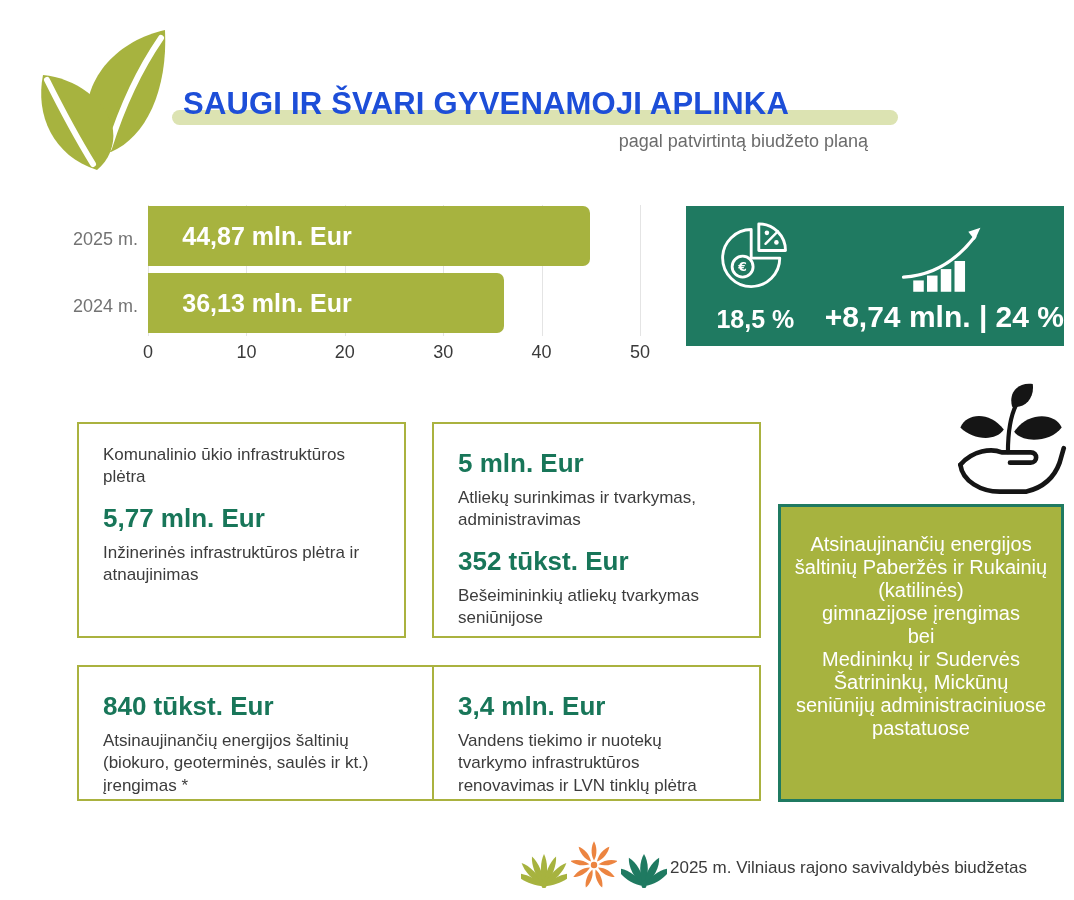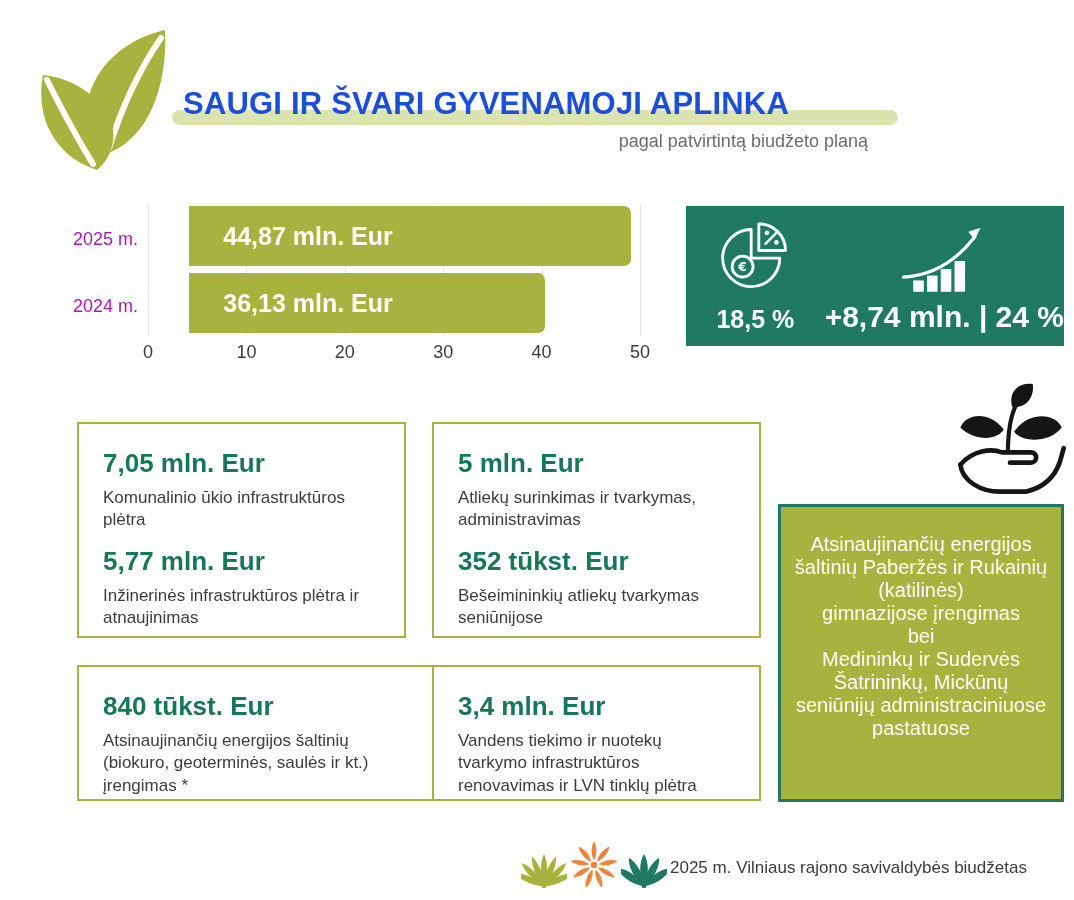--- a/index.html
+++ b/index.html
@@ -13,26 +13,26 @@
   .logo { position:absolute; left:25px; top:20px; width:160px; height:165px; }
   .title-highlight { position:absolute; left:172px; top:110px; width:726px; height:15px;
     border-radius:8px; background:#dce3b2; z-index:1; }
   .page-title { position:absolute; left:183px; top:86px; z-index:2; font-size:31px;
     font-weight:800; color:#1d4ed8; letter-spacing:0.2px; white-space:nowrap; }
   .subtitle { position:absolute; right:206px; top:131px; font-size:18px; color:#6b6b6b; }
 
   
   .chart { position:absolute; left:148px; top:205px; width:492px; height:165px; }
   .gridline { position:absolute; top:0; width:1px; height:131px; background:#e4e4e4; }
-  .bar { position:absolute; left:0; height:60px; background:#a7b33f; border-radius:0 7px 7px 0;margin-left:41px; }
+  .bar { position:absolute; left:0; height:60px; background:#a7b33f; border-radius:0 7px 7px 0; }
   .bar-1 { top:1px; } .bar-2 { top:68px; }
   .bar-label { position:absolute; left:0; top:0; width:238px; height:60px; line-height:60px;
     text-align:center; color:#ffffff; font-weight:700; font-size:25px; white-space:nowrap; }
   .tick { position:absolute; top:137px; transform:translateX(-50%); font-size:18px; color:#3a3a3a; }
-  .ylabel { position:absolute; left:55px; width:83px; text-align:right; font-size:18px; color:#a21caf; }
+  .ylabel { position:absolute; left:55px; width:83px; text-align:right; font-size:18px; color:#737373; }
   .ylabel-1 { top:229px; } .ylabel-2 { top:296px; }
 
   
   .stat-panel { position:absolute; left:686px; top:206px; width:378px; height:140px;
     background:#1f7a61; display:flex; }
   .stat { flex:1; display:flex; flex-direction:column; align-items:center;
     justify-content:flex-end; padding-bottom:12px; }
   .stat-icon { margin-bottom:5px; }
   .stat-value { color:#ffffff; font-weight:700; white-space:nowrap; }
   .stat-value-share { font-size:25px; }
@@ -120,21 +120,20 @@
         <rect x="48" y="52" width="13" height="28" fill="#ffffff"></rect>
         <rect x="65" y="42" width="13" height="38" fill="#ffffff"></rect>
         <path d="M2,62 C34,60 64,46 90,12" fill="none" stroke="#ffffff" stroke-width="4" stroke-linecap="round"></path>
         <polygon points="82,6 97,1 90,16" fill="#ffffff"></polygon>
       </svg>
       <div class="stat-value stat-value-growth">+8,74 mln. | 24 %</div>
     </div>
   </div>
 
   <div class="card card-a">
-    <div class="amount">7,05 mln. Eur</div>
     <p class="desc">Komunalinio ūkio infrastruktūros plėtra</p>
     <div class="amount">5,77 mln. Eur</div>
     <p class="desc">Inžinerinės infrastruktūros plėtra ir atnaujinimas</p>
   </div>
 
   <div class="card card-b">
     <div class="amount">5 mln. Eur</div>
     <p class="desc">Atliekų surinkimas ir tvarkymas, administravimas</p>
     <div class="amount">352 tūkst. Eur</div>
     <p class="desc">Bešeimininkių atliekų tvarkymas seniūnijose</p>

